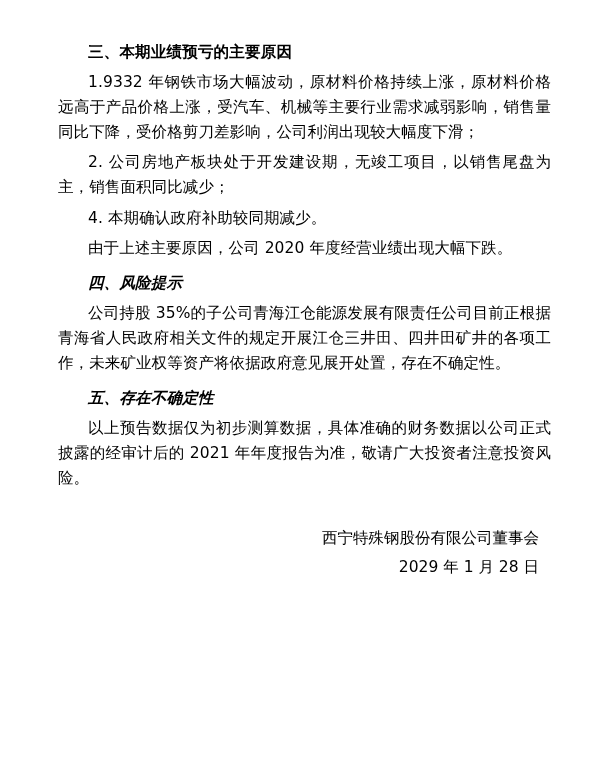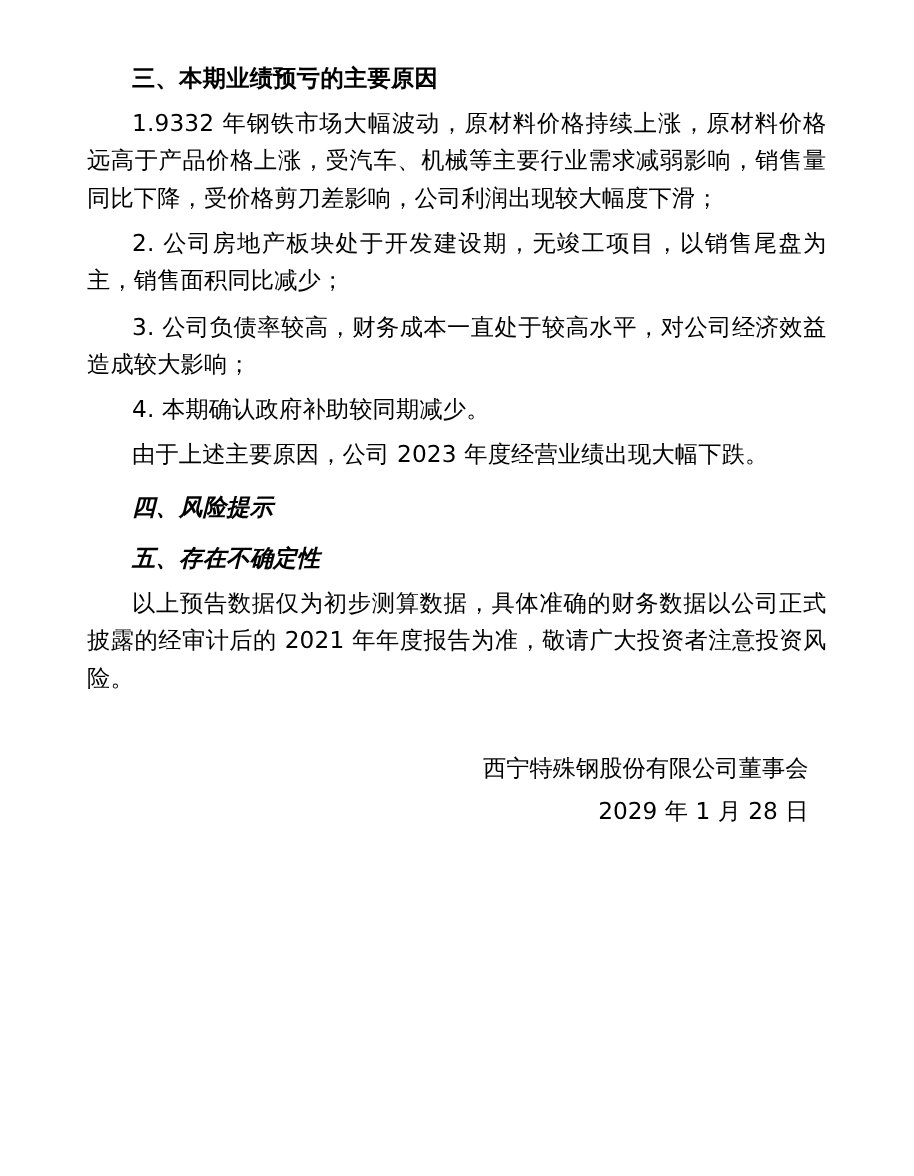--- a/index.html
+++ b/index.html
@@ -54,25 +54,25 @@
   }
 </style>
 </head>
 <body>
 
 <div class="page">
 
   <h2 class="section-heading">三、本期业绩预亏的主要原因</h2>
   <p class="para">1.9332 年钢铁市场大幅波动，原材料价格持续上涨，原材料价格远高于产品价格上涨，受汽车、机械等主要行业需求减弱影响，销售量同比下降，受价格剪刀差影响，公司利润出现较大幅度下滑；</p>
   <p class="para">2. 公司房地产板块处于开发建设期，无竣工项目，以销售尾盘为主，销售面积同比减少；</p>
-  <p class="para">3. 公司负债率较高，财务成本一直处于较高水平，对公司经济效益造成较大影响；</p>
   <p class="para">4. 本期确认政府补助较同期减少。</p>
-  <p class="para">由于上述主要原因，公司 2023 年度经营业绩出现大幅下跌。</p>
+  <p class="para">由于上述主要原因，公司 2020 年度经营业绩出现大幅下跌。</p>
 
   <h2 class="section-heading gap-top">四、风险提示</h2>
+  <p class="para">公司持股 35%的子公司青海江仓能源发展有限责任公司目前正根据青海省人民政府相关文件的规定开展江仓三井田、四井田矿井的各项工作，未来矿业权等资产将依据政府意见展开处置，存在不确定性。</p>
 
   <h2 class="section-heading gap-top">五、存在不确定性</h2>
   <p class="para">以上预告数据仅为初步测算数据，具体准确的财务数据以公司正式披露的经审计后的 2021 年年度报告为准，敬请广大投资者注意投资风险。</p>
 
   <div class="signature">
     <div>西宁特殊钢股份有限公司董事会</div>
     <div>2029 年 1 月 28 日</div>
   </div>
 
 </div>

